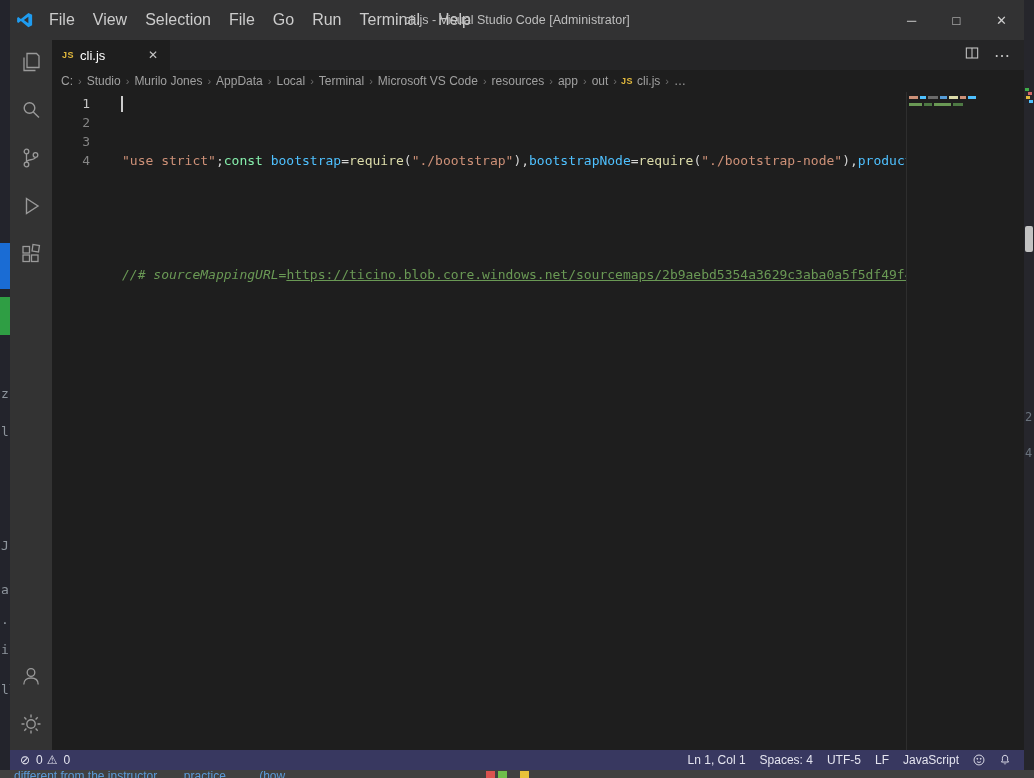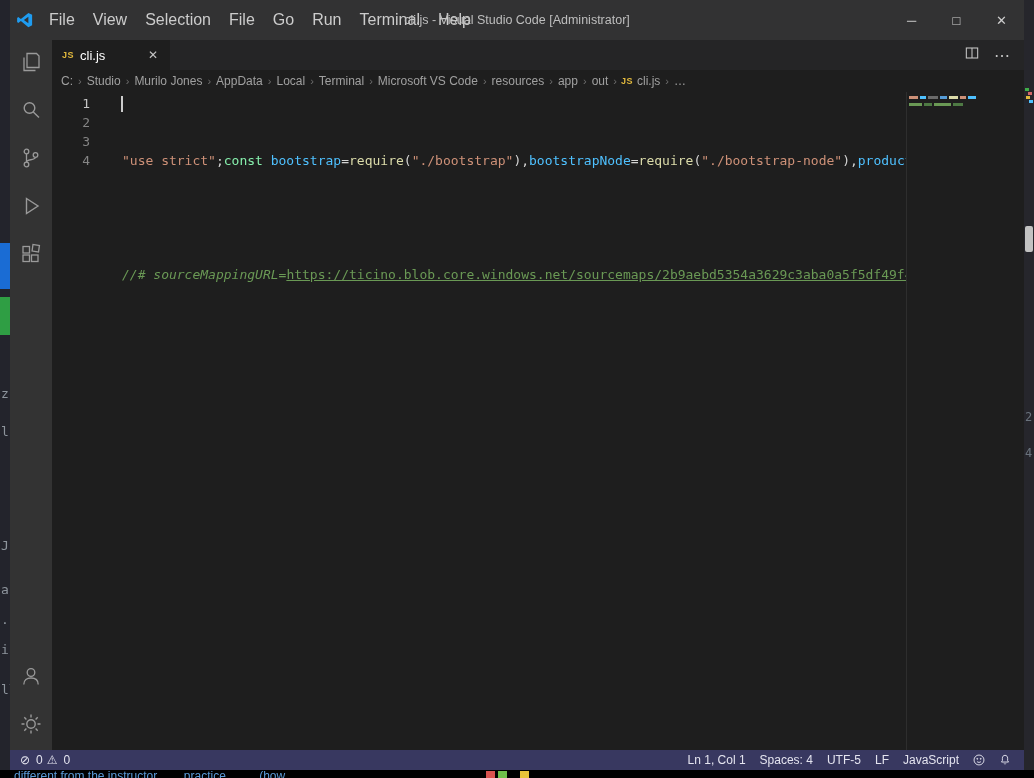--- a/index.html
+++ b/index.html
@@ -8,21 +8,21 @@
 
   
   .bg-left { position:absolute; left:0; top:0; width:10px; height:770px; background:#23242c; overflow:hidden; }
   .bg-left .blk-blue  { position:absolute; left:0; top:243px; width:10px; height:46px; background:#1a6cd4; }
   .bg-left .blk-green { position:absolute; left:0; top:297px; width:10px; height:38px; background:#2f9e44; }
   .bg-left .frag { position:absolute; left:1px; width:9px; overflow:hidden; color:#8d949c; font-size:13px; font-family:"DejaVu Sans Mono", monospace; }
   .bg-right { position:absolute; left:1024px; top:0; width:10px; height:770px; background:#26262c; overflow:hidden; }
   .bg-right .thumb { position:absolute; left:1px; top:226px; width:8px; height:26px; background:#c2c2c2; border-radius:2px; }
   .bg-right .frag { position:absolute; left:1px; width:9px; overflow:hidden; color:#6a737d; font-size:12px; font-family:"DejaVu Sans Mono", monospace; }
   .bg-right .dot { position:absolute; width:4px; height:3px; }
-  .bg-bottom { position:absolute; left:0; top:770px; width:1034px; height:8px; background:#000000; overflow:hidden; }
+  .bg-bottom { position:absolute; left:0; top:770px; width:1034px; height:8px; background:#404040; overflow:hidden; }
   .bg-bottom .link-frag { position:absolute; left:14px; top:0; color:#5b9bd8; font-size:12px; line-height:13px; white-space:pre; text-decoration:underline; }
   .bg-bottom .sq { position:absolute; top:1px; width:9px; height:7px; }
 
   
   .vscode { position:absolute; left:10px; top:0; width:1014px; height:770px; background:#1e1e1e; display:flex; flex-direction:column; }
 
   .titlebar { height:40px; background:#323233; display:flex; align-items:center; position:relative; flex:0 0 auto; }
   .logo { width:30px; display:flex; justify-content:center; align-items:center; }
   .menus { display:flex; align-items:center; }
   .menu-item { color:#cccccc; font-size:16px; padding:4px 9px; cursor:default; }

